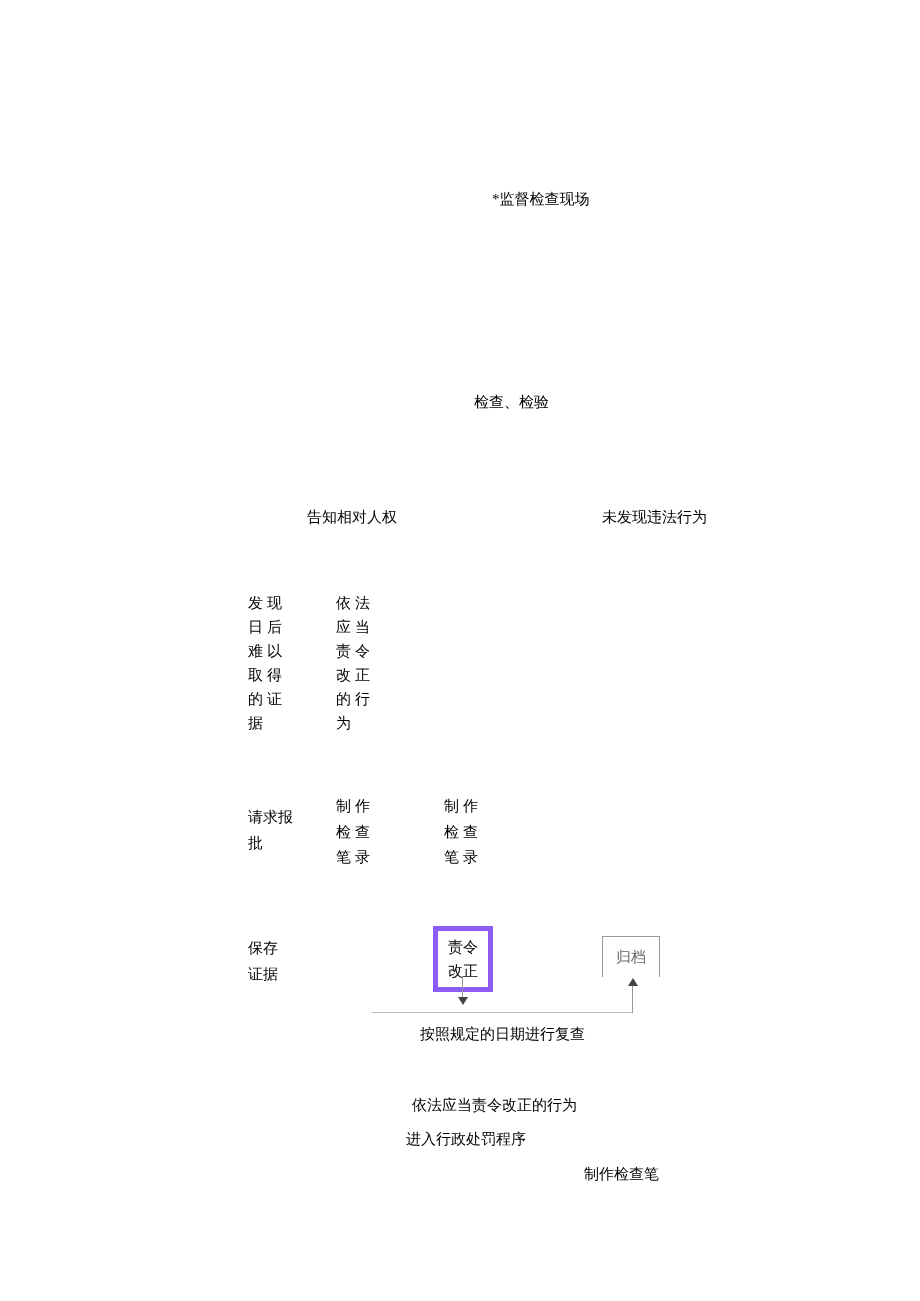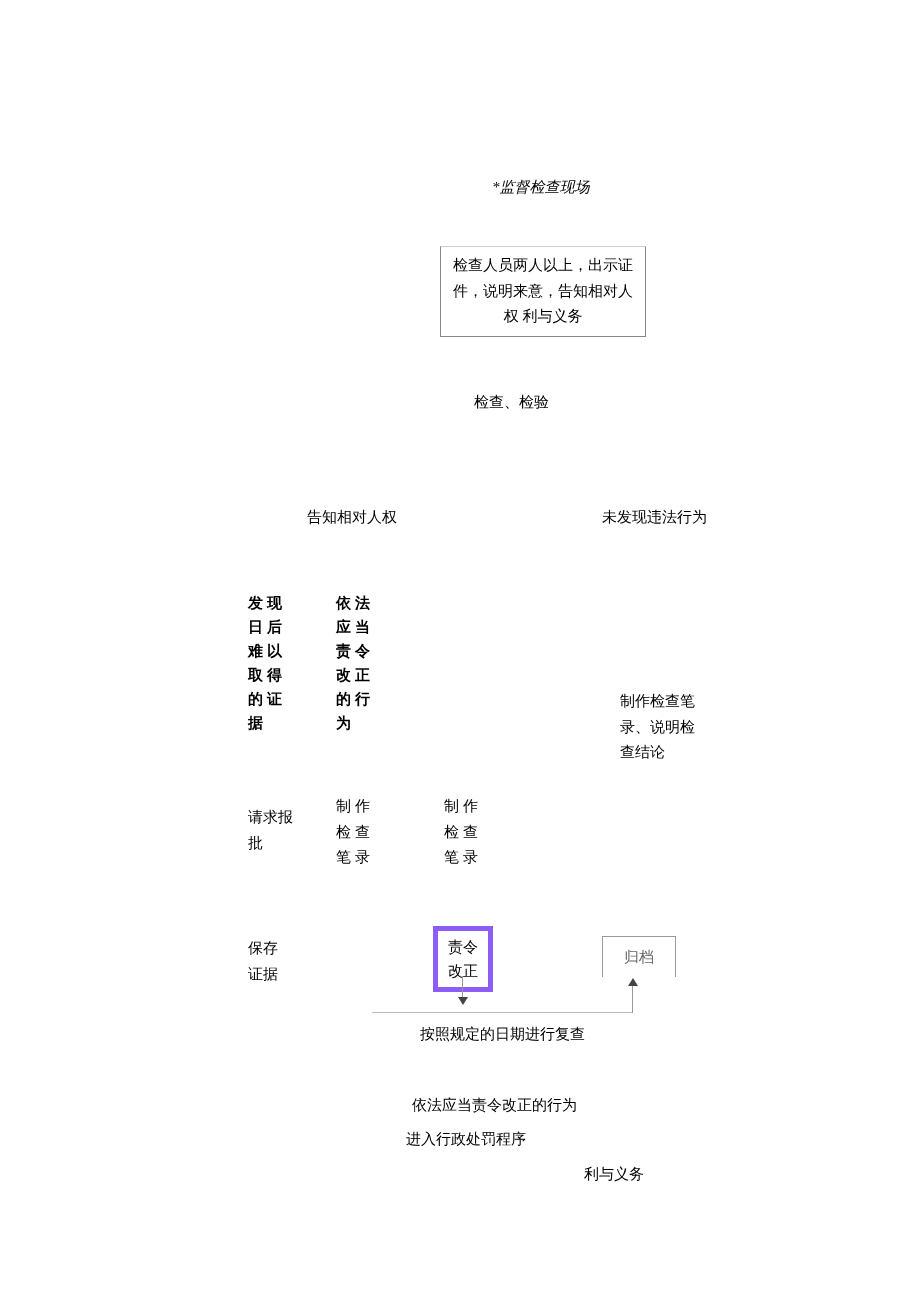--- a/index.html
+++ b/index.html
@@ -71,76 +71,69 @@
     content: "";
     position: absolute;
     left: -5px;
     top: -1px;
     border-left: 5px solid transparent;
     border-right: 5px solid transparent;
     border-bottom: 8px solid #444;
   }
   .sep {
     letter-spacing: 4px;
-    font-weight: bold;
   }
 </style>
 </head>
 <body>
 
 <div class="page">
 
 
-  <div class="txt" style="left:492px; top:176px;font-style:italic;">*监督检查现场</div>
+  <div class="txt" style="left:492px; top:188px;">*监督检查现场</div>
 
-  <div class="box1" style="left:440px; top:246px; width:206px;">检查人员两人以上，出示证
-件，说明来意，告知相对人权
-利与义务</div>
 
   <div class="txt" style="left:474px; top:391px;">检查、检验</div>
 
   <div class="txt" style="left:307px; top:506px;">告知相对人权</div>
 
   <div class="txt" style="left:602px; top:506px;">未发现违法行为</div>
 
   <div class="vert-col sep" style="left:248px; top:591px;">发现日后难以取得的证据</div>
 
   <div class="vert-col sep" style="left:336px; top:591px;">依法应当责令改正的行为</div>
 
 
-  <div class="txt-wrap" style="left:620px; top:689px; width:90px; line-height:1.7;">制作检查笔
-录、说明检
-查结论</div>
 
   <div class="txt-wrap" style="left:248px; top:805px; width:56px; line-height:1.7; letter-spacing:0;">请求报
 批</div>
 
   <div class="txt-wrap" style="left:336px; top:794px; width:56px; line-height:1.7; letter-spacing:4px;">制作
 检查
 笔录</div>
 
   <div class="txt-wrap" style="left:444px; top:794px; width:56px; line-height:1.7; letter-spacing:4px;">制作
 检查
 笔录</div>
 
   <div class="txt-wrap" style="left:248px; top:936px; width:40px; line-height:1.7;">保存
 证据</div>
 
   <div class="box2" style="left:433px; top:926px; width:60px;">责令
 改正</div>
 
-  <div class="box3" style="left:602px; top:936px; width:74px;">归档</div>
+  <div class="box3" style="left:602px; top:936px; width:58px;">归档</div>
 
   <div class="vline arrow-down" style="left:462px; top:976px; height:28px;"></div>
 
   <div class="conn" style="left:372px; top:1012px; width:260px;"></div>
 
   <div class="vline arrow-up" style="left:632px; top:979px; height:34px;"></div>
 
   <div class="txt" style="left:420px; top:1023px;">按照规定的日期进行复查</div>
 
   <div class="txt" style="left:412px; top:1094px;">依法应当责令改正的行为</div>
 
   <div class="txt" style="left:406px; top:1128px;">进入行政处罚程序</div>
 
-  <div class="txt" style="left:584px; top:1163px;">利与义务</div>
+  <div class="txt" style="left:584px; top:1163px;">制作检查笔</div>
 
 </div>
 
 </body></html>

